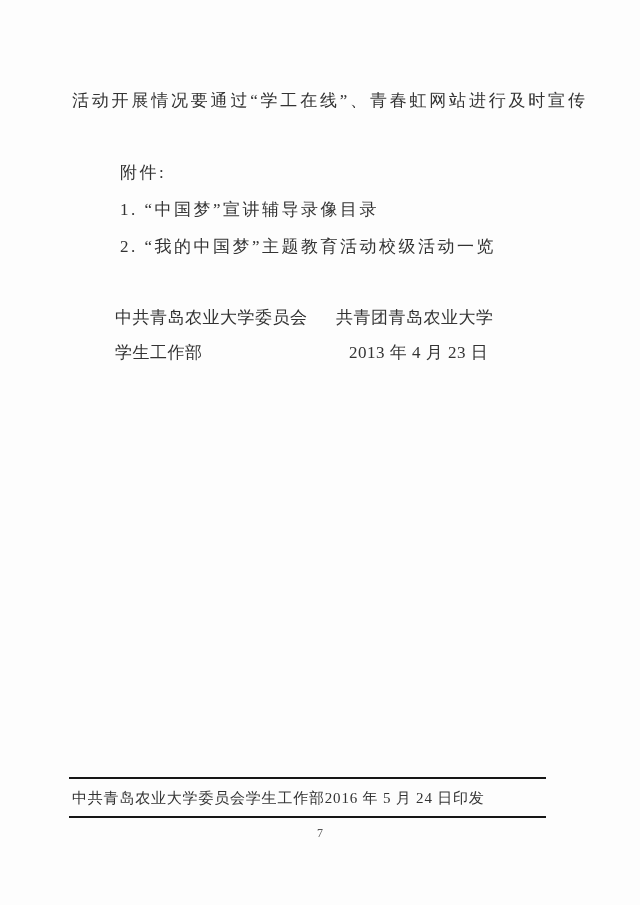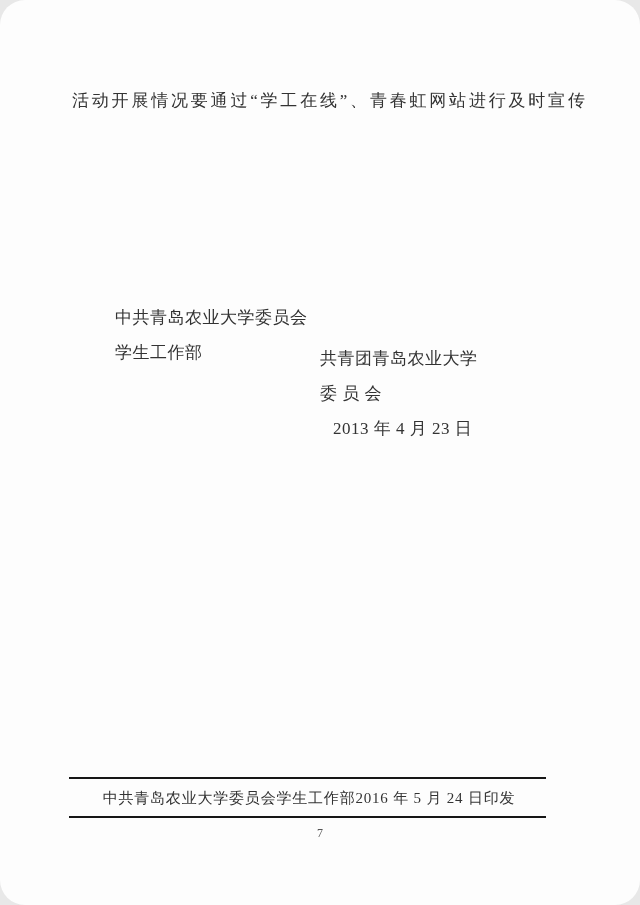--- a/index.html
+++ b/index.html
@@ -9,21 +9,20 @@
   }
   .page {
     position: relative;
     width: 640px;
     height: 905px;
     margin: 0 auto;
     background: #fdfdfd;
     overflow: hidden;
     font-family: "Liberation Serif", "DejaVu Serif", serif;
     color: #333333;
-    border-radius: 25px;
   }
   
   .body-paragraph {
     position: absolute;
     left: 72px;
     top: 84px;
     width: 478px;
     font-size: 17px;
     line-height: 34px;
     letter-spacing: 2.8px;
@@ -47,39 +46,39 @@
   .sig-col {
     position: absolute;
     top: 300px;
     width: 240px;
     font-size: 17px;
     line-height: 35px;
     letter-spacing: 0.5px;
     white-space: nowrap;
   }
   .sig-left  { left: 115px; }
-  .sig-right { left: 320px; margin-top: 41px; }
+  .sig-right { left: 336px; }
   .sig-date  { position: relative; left: 13px; }
   
   .footer-rule {
     position: absolute;
     left: 69px;
     width: 477px;
     height: 2px;
     background: #161616;
   }
   .footer-rule.top    { top: 777px; }
   .footer-rule.bottom { top: 816px; }
   .footer-row {
     position: absolute;
     left: 72px;
     top: 789px;
     width: 474px;
     display: flex;
-    justify-content: center;
+    justify-content: flex-start;
     align-items: baseline;
     font-size: 15px;
     letter-spacing: 0.8px;
     white-space: nowrap;
     color: #333333;
   }
   .page-number {
     position: absolute;
     left: 0;
     top: 826px;
@@ -91,29 +90,33 @@
 </style>
 </head>
 <body>
 
 <div class="page">
 
   <div class="body-paragraph">
     <div class="line">活动开展情况要通过“学工在线”、青春虹网站进行及时宣传</div>
   </div>
 
+  <div class="attachments">
+    <div class="line">附件:</div>
+    <div class="line">1. “中国梦”宣讲辅导录像目录</div>
+    <div class="line">2. “我的中国梦”主题教育活动校级活动一览</div>
+  </div>
 
   <div class="sig-col sig-left">
     <div>中共青岛农业大学委员会</div>
     <div>学生工作部</div>
   </div>
 
   <div class="sig-col sig-right">
     <div>共青团青岛农业大学</div>
-    <div>委 员 会</div>
     <div class="sig-date">2013 年 4 月 23 日</div>
   </div>
 
   <div class="footer-rule top"></div>
 
   <div class="footer-row">
     <span>中共青岛农业大学委员会学生工作部</span>
     <span>2016 年 5 月 24 日印发</span>
   </div>
 

